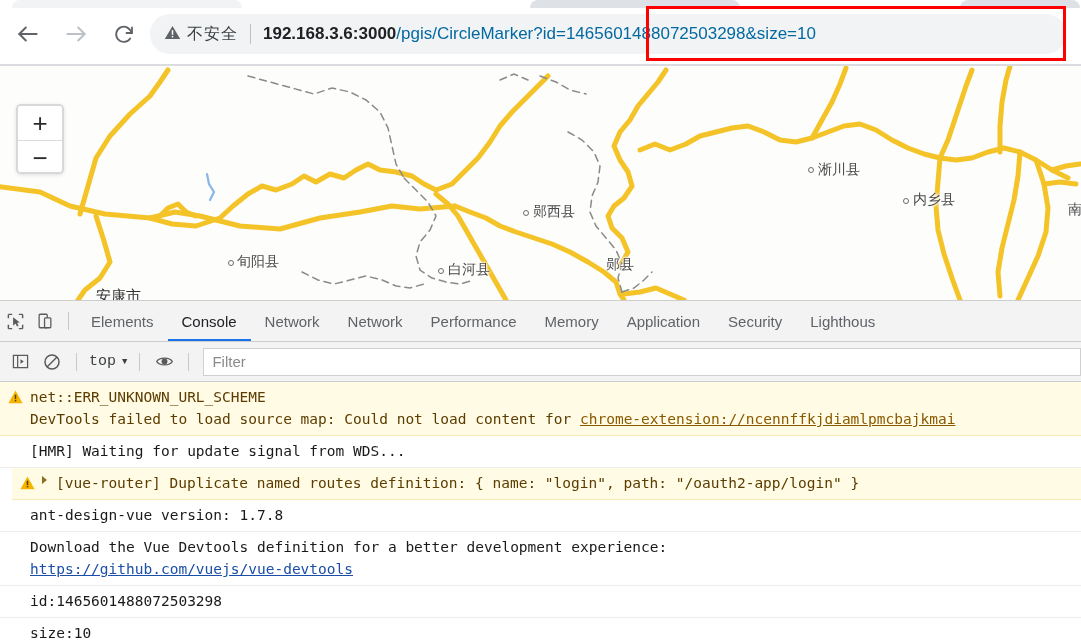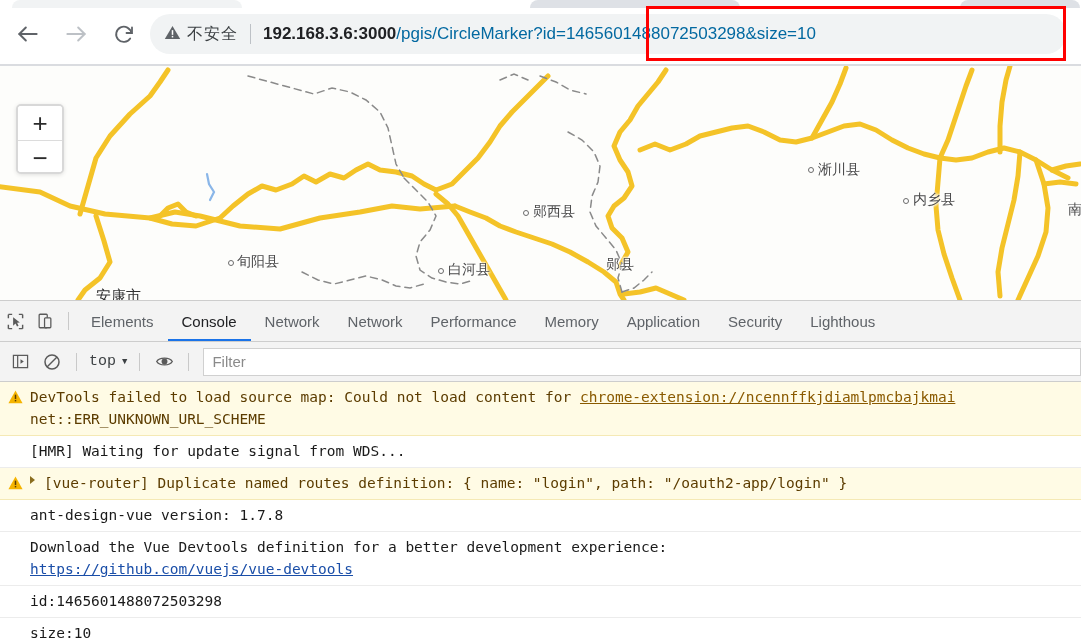--- a/index.html
+++ b/index.html
@@ -221,21 +221,21 @@
     position: absolute; left: 8px; top: 6px;
     width: 15px; height: 14px;
   }
   .log-row .disclosure {
     position: absolute; left: 30px; top: 8px;
     width: 0; height: 0;
     border-left: 5px solid #8a6d1f;
     border-top: 4px solid transparent;
     border-bottom: 4px solid transparent;
   }
-  .log-row.expandable { padding-left: 44px; }
+  .log-row.expandable { padding-left: 44px; margin-left: 12px; }
   .log-link {
     color: #8a5a00;
     text-decoration: underline;
   }
   .log-row.plain .log-link { color: #1a4ea8; }
   .log-row.plain { color: #1a1a1a; }
 </style>
 </head>
 <body>
 
@@ -414,21 +414,21 @@
     </div>
     <div class="ct-sep"></div>
     <input id="filter-input" placeholder="Filter" style="">
   </div>
 
   <div id="console-log">
       <div class="log-row warning"><span class="warn-icon"><svg width="15" height="14" viewBox="0 0 16 15">
             <path d="M8 0.6 L15.6 14.2 L0.4 14.2 Z" fill="#f5b400"></path>
             <rect x="7.2" y="5" width="1.6" height="4.6" fill="#5c3c00"></rect>
             <rect x="7.2" y="10.6" width="1.6" height="1.6" fill="#5c3c00"></rect>
-          </svg></span><div><span>DevTools failed to load source map: Could not load content for </span><span class="log-link">chrome-extension://ncennffkjdiamlpmcbajkmai</span></div><div><span>net::ERR_UNKNOWN_URL_SCHEME</span></div></div>
+          </svg></span><div><span>net::ERR_UNKNOWN_URL_SCHEME</span></div><div><span>DevTools failed to load source map: Could not load content for </span><span class="log-link">chrome-extension://ncennffkjdiamlpmcbajkmai</span></div></div>
       <div class="log-row plain"><div><span>[HMR] Waiting for update signal from WDS...</span></div></div>
       <div class="log-row warning expandable"><span class="warn-icon"><svg width="15" height="14" viewBox="0 0 16 15">
             <path d="M8 0.6 L15.6 14.2 L0.4 14.2 Z" fill="#f5b400"></path>
             <rect x="7.2" y="5" width="1.6" height="4.6" fill="#5c3c00"></rect>
             <rect x="7.2" y="10.6" width="1.6" height="1.6" fill="#5c3c00"></rect>
           </svg></span><span class="disclosure"></span><div><span>[vue-router] Duplicate named routes definition: { name: "login", path: "/oauth2-app/login" }</span></div></div>
       <div class="log-row plain"><div><span>ant-design-vue version: 1.7.8</span></div></div>
       <div class="log-row plain"><div><span>Download the Vue Devtools definition for a better development experience:</span></div><div><span class="log-link">https://github.com/vuejs/vue-devtools</span></div></div>
       <div class="log-row plain"><div><span>id:1465601488072503298</span></div></div>
       <div class="log-row plain"><div><span>size:10</span></div></div>

